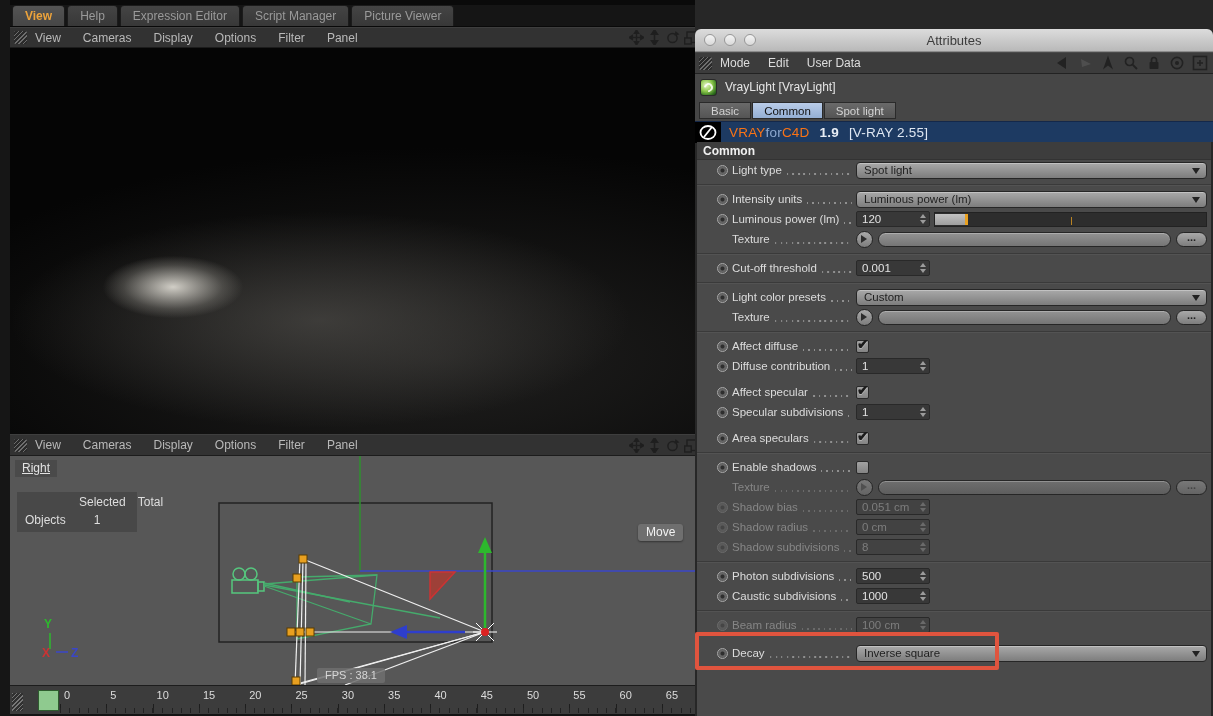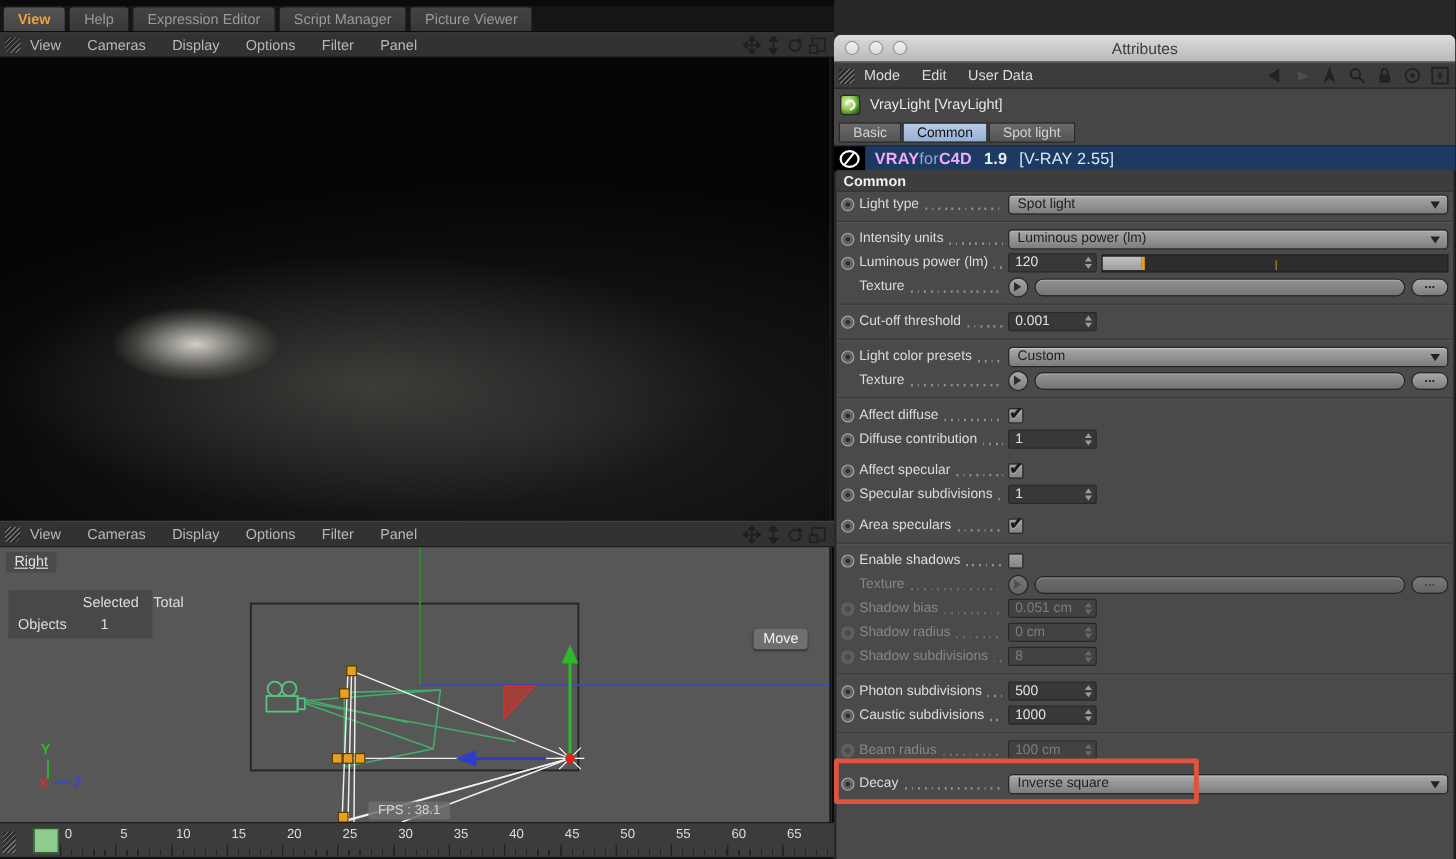--- a/index.html
+++ b/index.html
@@ -1,21 +1,21 @@
 <!DOCTYPE html>
 <html><head>
 <meta charset="utf-8">
 <style>
   * { margin:0; padding:0; box-sizing:border-box; }
   html,body { width:1213px; height:716px; overflow:hidden; background:#111;
     font-family:"Liberation Sans", sans-serif; }
   #app { position:relative; width:1213px; height:716px; background:#161616; }
 
   
-  #left { position:absolute; left:0; top:0; width:695px; height:716px; background:#0a0a0a; }
+  #left { position:absolute; left:10px; top:0; width:695px; height:716px; background:#0a0a0a; }
 
   #top-tabs { position:absolute; left:0; top:5px; width:695px; height:22px; background:#151515;
     display:flex; align-items:flex-end; gap:2px; padding-left:2px; border-bottom:1px solid #090909;}
   .wtab { height:21px; padding:0 12px; display:flex; align-items:center; font-size:12px;
     color:#9a9a9a; background:linear-gradient(#444,#383838); border:1px solid #1b1b1b; border-bottom:none;
     border-radius:4px 4px 0 0; }
   .wtab.active { background:linear-gradient(#545454,#464646); color:#eda33b; font-weight:bold; }
 
   .menubar { position:absolute; left:0; width:695px; height:21px; background:#323232;
     border-top:1px solid #3e3e3e; border-bottom:1px solid #1c1c1c;
@@ -88,30 +88,30 @@
   #attr-tabs { position:absolute; left:0; top:100px; width:518px; height:21px; background:#464646;
     display:flex; align-items:center; gap:0; padding-left:4px; }
   .atab { height:17px; padding:0 11px; display:flex; align-items:center; font-size:11.5px; color:#d2d2d2;
     background:linear-gradient(#6a6a6a,#545454); border:1px solid #2a2a2a; margin-right:1px; }
   .atab.active { background:linear-gradient(#b9cce8,#94afd4); color:#101010; }
 
   #attr-banner { position:absolute; left:0; top:121px; width:518px; height:21px; background:#1d3a62;
     display:flex; align-items:center; border-top:1px solid #14284a;}
   #banner-logo { width:26px; height:21px; background:#000; display:flex; align-items:center; justify-content:center; flex:none;}
   #attr-banner .btxt { font-size:13.5px; margin-left:8px; letter-spacing:.2px; }
-  .b-vray,.b-c4d,.b-ver { color:#f0abfc; font-weight:bold; }
+  .b-vray,.b-c4d,.b-ver { color:#f97316; font-weight:normal; }
   .b-for { color:#8ea9cf; }
   .b-rel { color:#e8edf5; font-weight:bold; margin-left:10px; }
   .b-brk { color:#dfe7f2; margin-left:10px; }
 
   #attr-rows { position:absolute; left:2px; top:142px; width:514px; bottom:0; background:#4a4a4a;
     padding-top:0; }
   .sec-header { height:18px; background:#3d3d3d; border-bottom:1px solid #333; color:#f0f0f0;
     font-weight:bold; font-size:12px; padding:2px 0 0 6px; }
-  .row { height:20px; display:flex; align-items:center; padding:0 4px 0 4px; }
+  .row { height:20px; display:flex; align-items:center; padding:0 4px 0 20px; }
   .gap6 { height:6px; } .gap8 { height:8px; }
   .sep { height:9px; position:relative; }
   .sep::after { content:""; position:absolute; left:0; right:0; top:4px; height:1px; background:#3a3a3a;
     box-shadow:0 1px 0 rgba(255,255,255,.05); }
   .kf { width:11px; height:11px; border-radius:50%; border:1px solid #a8a8a8; flex:none;
     background:radial-gradient(circle,#2e2e2e 0 24%, #6a6a6a 40%, #4a4a4a 100%); margin-right:4px; }
   .kf.dim { border-color:#6b6b6b; background:radial-gradient(circle,#454545 0 24%, #5c5c5c 40%, #505050 100%); }
   .kf.none { visibility:hidden; }
   .lblzone { width:124px; flex:none; display:flex; align-items:center; min-width:0; }
   .lbl { color:#dcdcdc; font-size:11.5px; white-space:nowrap; }

